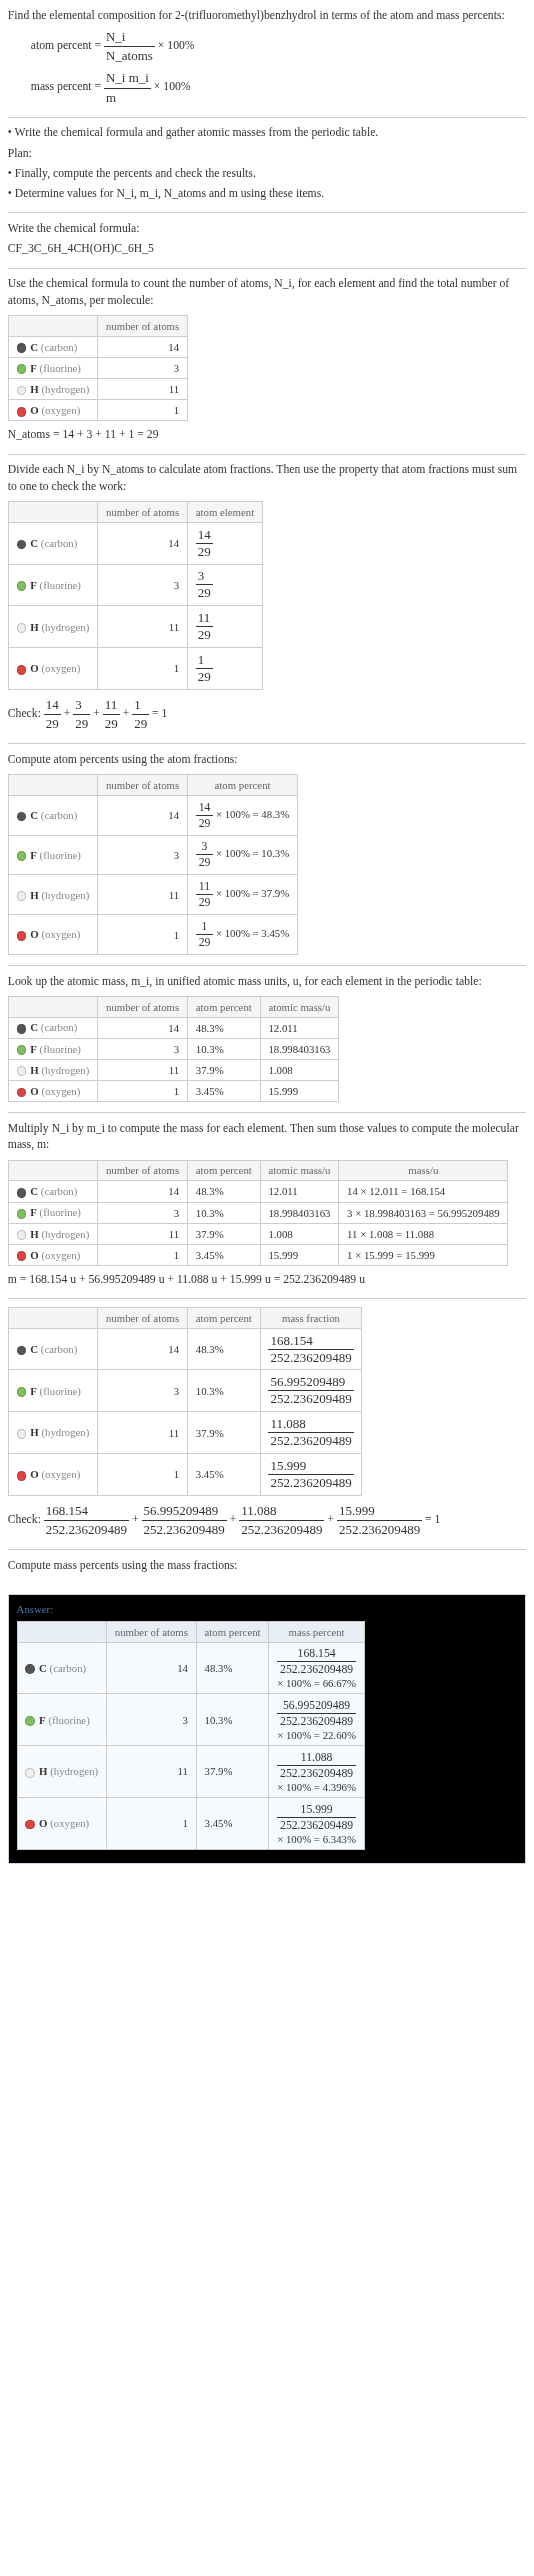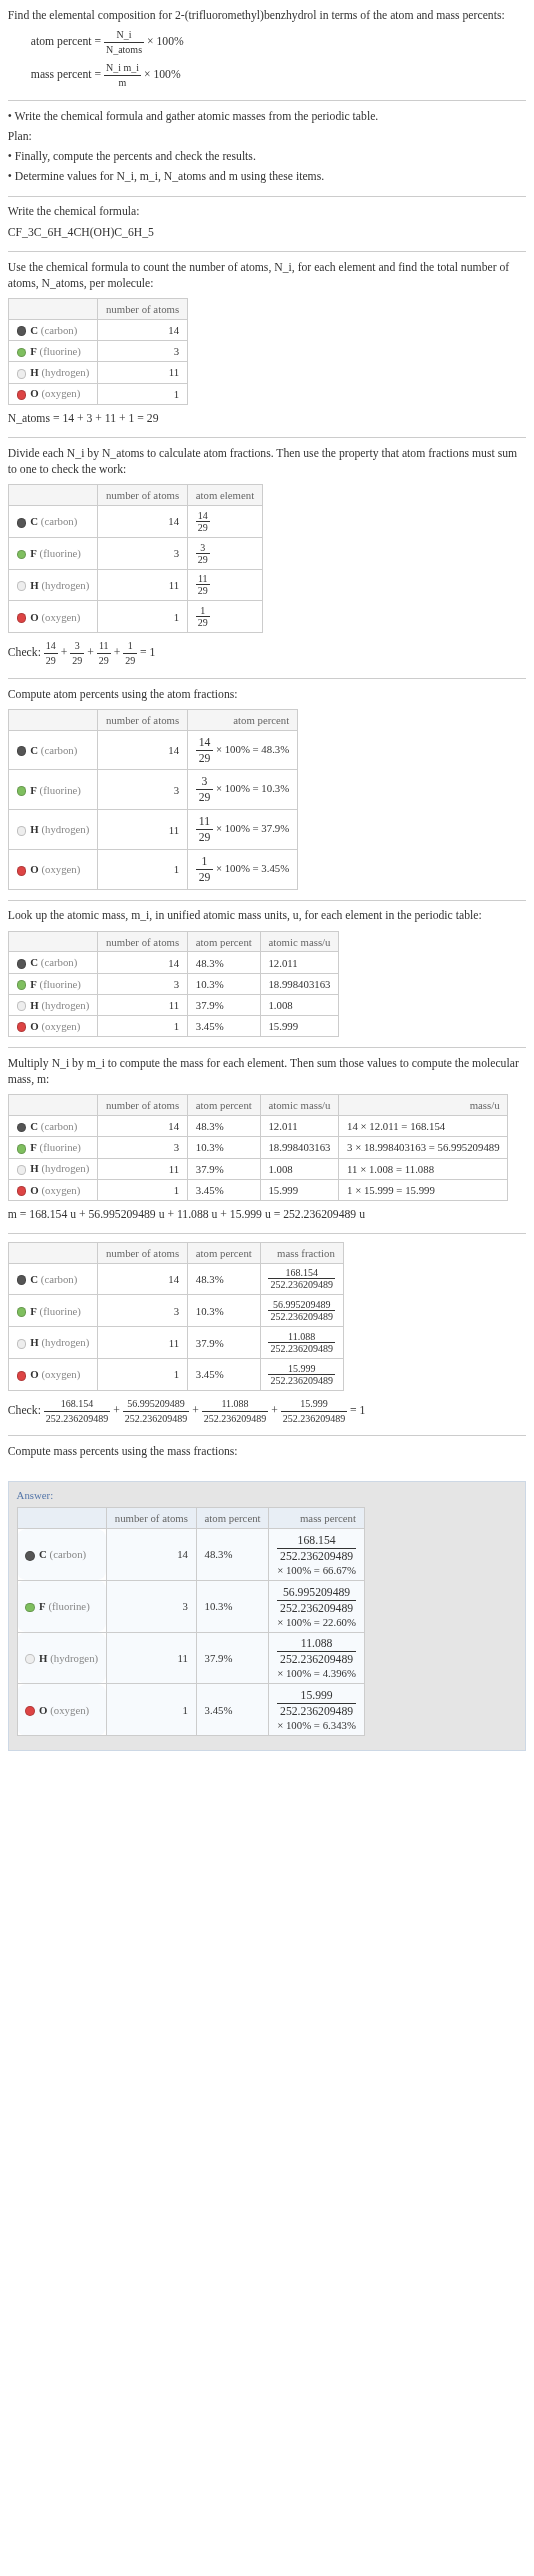--- a/index.html
+++ b/index.html
@@ -11,39 +11,38 @@
   width: 534px;
   padding: 7.8px;
 }
 .section { margin-bottom: 9.8px; }
 .hr { border-top: 1px solid #ccc; margin: 7.8px 0; }
 .text-block { margin-bottom: 3.9px; line-height: 1.4; }
 .formula { white-space: nowrap; margin-left: 23px; }
 .frac {
   display: inline-block;
   vertical-align: middle;
-  text-align: center;
-  font-size: 10px;
+  font-size: 13px;
 }
 .frac .num { display: block; border-bottom: 1px solid #333; padding: 0 2px; }
 .frac .den { display: block; padding: 0 2px; }
 table {
   border-collapse: collapse;
   margin: 5.9px 0;
   font-size: 10.8px;
 }
 th, td {
   border: 1px solid #ccc;
   padding: 3.9px 7.8px;
   vertical-align: middle;
 }
 th {
   background: #f5f5f5;
   font-weight: normal;
-  text-align: right;
+  text-align: center;
   color: #666;
 }
 td.num { text-align: right; }
 td.left { text-align: left; }
 .element-cell { white-space: nowrap; border-radius: 9px; }
 .dot {
   display: inline-block;
   width: 9.8px;
   height: 9.8px;
   border-radius: 50%;
@@ -51,21 +50,21 @@
   vertical-align: middle;
   border: 1px solid rgba(0,0,0,0.2);
 }
 .dot-c { background: #555; }
 .dot-f { background: #7fbf5f; }
 .dot-h { background: #eee; }
 .dot-o { background: #d44; }
 .sym { font-weight: bold; }
 .muted { color: #888; }
 .answer-box {
-  background: #e5e5e5;
+  background: #000000;
   border: 1px solid #cdd8e5;
   padding: 7.8px;
   margin-top: 20px;
 }
 .answer-label { color: #5577aa; font-size: 10.8px; margin-bottom: 5.9px; display: block; }
 .answer-box table { background: #fff; }
 .answer-box th, .answer-box td { background: #f7fafd; }
 .answer-box th { background: #e8eef5; }
 .bigfrac {
   display: inline-block;

